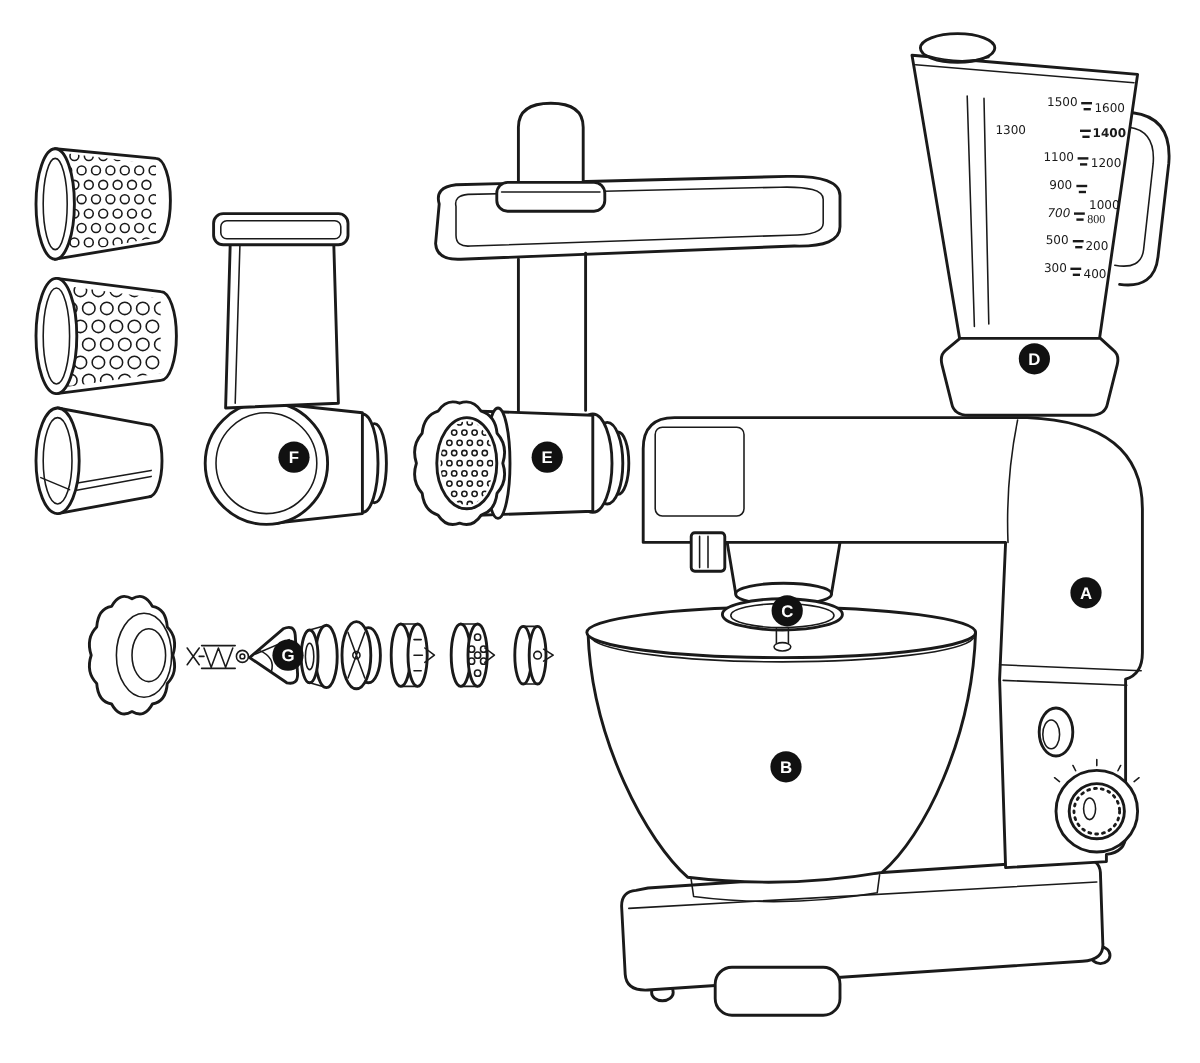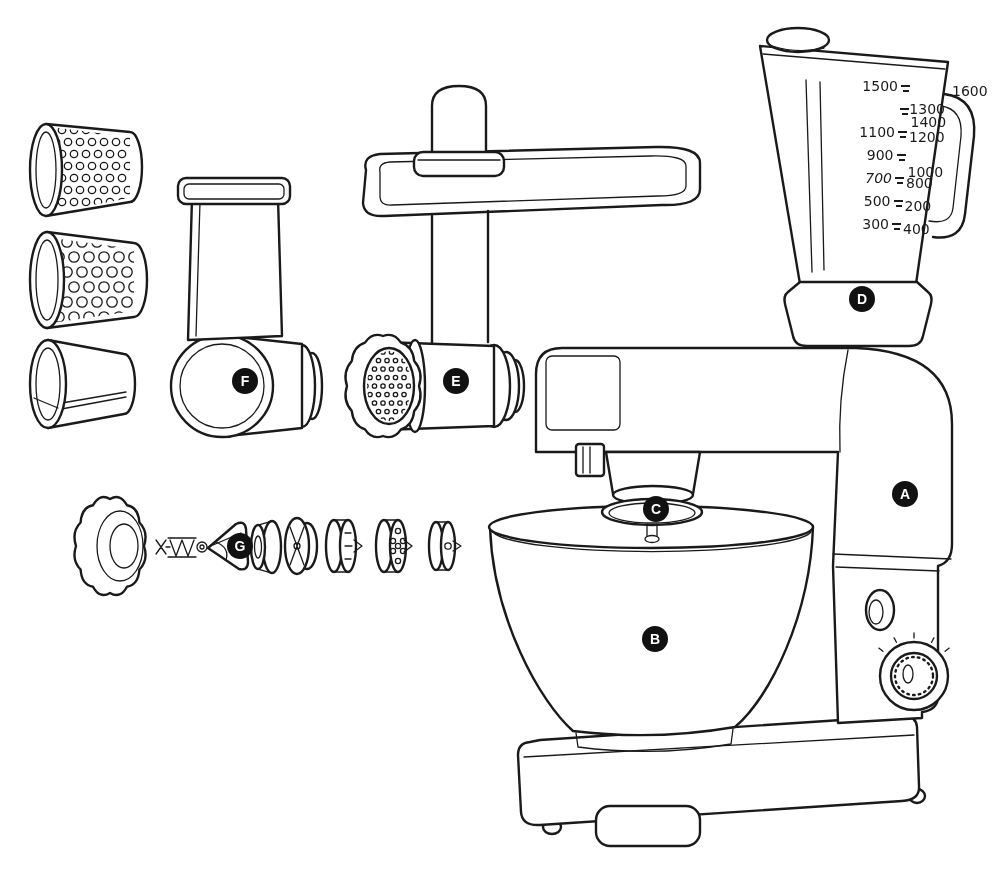--- a/index.html
+++ b/index.html
@@ -6,21 +6,21 @@
   #stage{position:relative;width:1000px;height:886px;background:#fff;overflow:hidden;
          font-family:"Liberation Sans",sans-serif;}
   svg{position:absolute;left:0;top:0;}
   .ln{fill:none;stroke:#1a1a1a;stroke-width:2.4;stroke-linejoin:round;stroke-linecap:round;}
   .th{stroke-width:1.3;}
   .wh{fill:#fff;}
   #overlay{position:absolute;left:0;top:0;width:1000px;height:886px;pointer-events:none;}
   .part-label{position:absolute;width:26px;height:26px;border-radius:50%;background:#111;color:#fff;
       display:flex;align-items:center;justify-content:center;font-weight:bold;font-size:14px;
       transform:translate(-50%,-50%);font-family:"Liberation Sans",sans-serif;}
-  .scale-num{position:absolute;font-size:14px;color:#1a1a1a;font-family:"DejaVu Sans",sans-serif;white-space:nowrap;}
+  .scale-num{position:absolute;font-size:10px;color:#1a1a1a;font-family:"DejaVu Sans",sans-serif;white-space:nowrap;}
   .scale-tick{position:absolute;height:2px;background:#1a1a1a;transform:translateY(-50%);}
 </style>
 </head>
 <body>
 
 <div id="stage">
 <svg id="art" width="1000" height="886" viewBox="0 0 1000 886">
   <defs>
     <clipPath id="cp-drum1">
           <polygon points="50,127 130,137 130,198 50,213"></polygon>
@@ -355,40 +355,40 @@
 <div id="overlay">
       <div class="part-label" style="left: 905px; top: 494px;">A</div>
       <div class="part-label" style="left: 655px; top: 639px;">B</div>
       <div class="part-label" style="left: 656px; top: 509px;">C</div>
       <div class="part-label" style="left: 862px; top: 299px;">D</div>
       <div class="part-label" style="left: 456px; top: 381px;">E</div>
       <div class="part-label" style="left: 245px; top: 381px;">F</div>
       <div class="part-label" style="left: 240px; top: 546px;">G</div>
       <span class="scale-num" style="left: 898px; top: 86px; transform: translate(-100%, -50%);">1500</span>
       <div class="scale-tick" style="left: 901px; top: 86px; width: 9px;"></div>
-      <span class="scale-num" style="left: 945px; top: 109px; transform: translate(-100%, -50%);">1300</span>
+      <span class="scale-num" style="left: 855px; top: 109px; transform: translate(-100%, -50%);">1300</span>
       <div class="scale-tick" style="left: 899.5px; top: 109px; width: 9px;"></div>
       <span class="scale-num" style="left: 895px; top: 132px; transform: translate(-100%, -50%); text-align: right;">1100</span>
       <div class="scale-tick" style="left: 898px; top: 132px; width: 9px;"></div>
       <span class="scale-num" style="left: 893.5px; top: 155px; transform: translate(-100%, -50%);">900</span>
       <div class="scale-tick" style="left: 896.5px; top: 155px; width: 9px;"></div>
       <span class="scale-num" style="left: 892px; top: 178px; transform: translate(-100%, -50%); font-style: italic;">700</span>
       <div class="scale-tick" style="left: 895px; top: 178px; width: 9px;"></div>
       <span class="scale-num" style="left: 890.5px; top: 201px; transform: translate(-100%, -50%);">500</span>
       <div class="scale-tick" style="left: 893.5px; top: 201px; width: 9px;"></div>
       <span class="scale-num" style="left: 889px; top: 224px; transform: translate(-100%, -50%);">300</span>
       <div class="scale-tick" style="left: 892px; top: 224px; width: 9px;"></div>
-      <span class="scale-num" style="left: 912px; top: 91px; transform: translate(0px, -50%); margin-left: 40px;">1600</span>
+      <span class="scale-num" style="left: 912px; top: 91px; transform: translate(0px, -50%);">1600</span>
       <div class="scale-tick" style="left: 903px; top: 91px; width: 6px;"></div>
-      <span class="scale-num" style="left: 910.5px; top: 122px; transform: translate(0px, -50%);">1400</span>
+      <span class="scale-num" style="left: 910.5px; top: 112px; transform: translate(0px, -50%); font-weight: bold;">1400</span>
       <div class="scale-tick" style="left: 901.5px; top: 114px; width: 6px;"></div>
       <span class="scale-num" style="left: 909px; top: 137px; transform: translate(0px, -50%);">1200</span>
       <div class="scale-tick" style="left: 900px; top: 137px; width: 6px;"></div>
       <span class="scale-num" style="left: 907.5px; top: 172px; transform: translate(0px, -50%);">1000</span>
       <div class="scale-tick" style="left: 898.5px; top: 160px; width: 6px;"></div>
-      <span class="scale-num" style="left: 906px; top: 183px; transform: translate(0px, -50%);">800</span>
+      <span class="scale-num" style="left: 906px; top: 183px; transform: translate(0px, -50%); font-family: Liberation Serif, serif;">800</span>
       <div class="scale-tick" style="left: 897px; top: 183px; width: 6px;"></div>
       <span class="scale-num" style="left: 904.5px; top: 206px; transform: translate(0px, -50%);">200</span>
       <div class="scale-tick" style="left: 895.5px; top: 206px; width: 6px;"></div>
       <span class="scale-num" style="left: 903px; top: 229px; transform: translate(0px, -50%);">400</span>
       <div class="scale-tick" style="left: 894px; top: 229px; width: 6px;"></div>
     </div>
 </div>
 
 </body></html>

